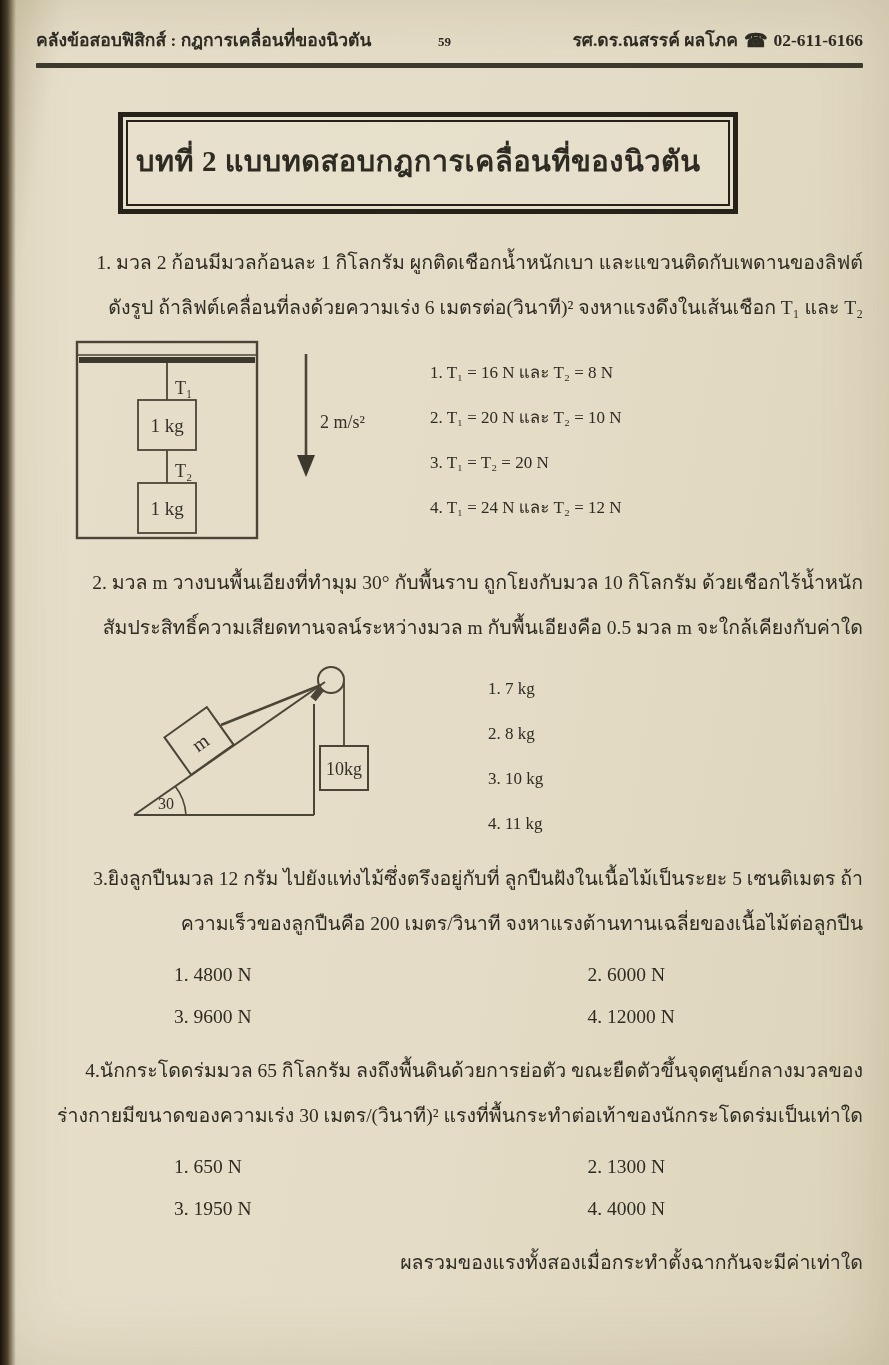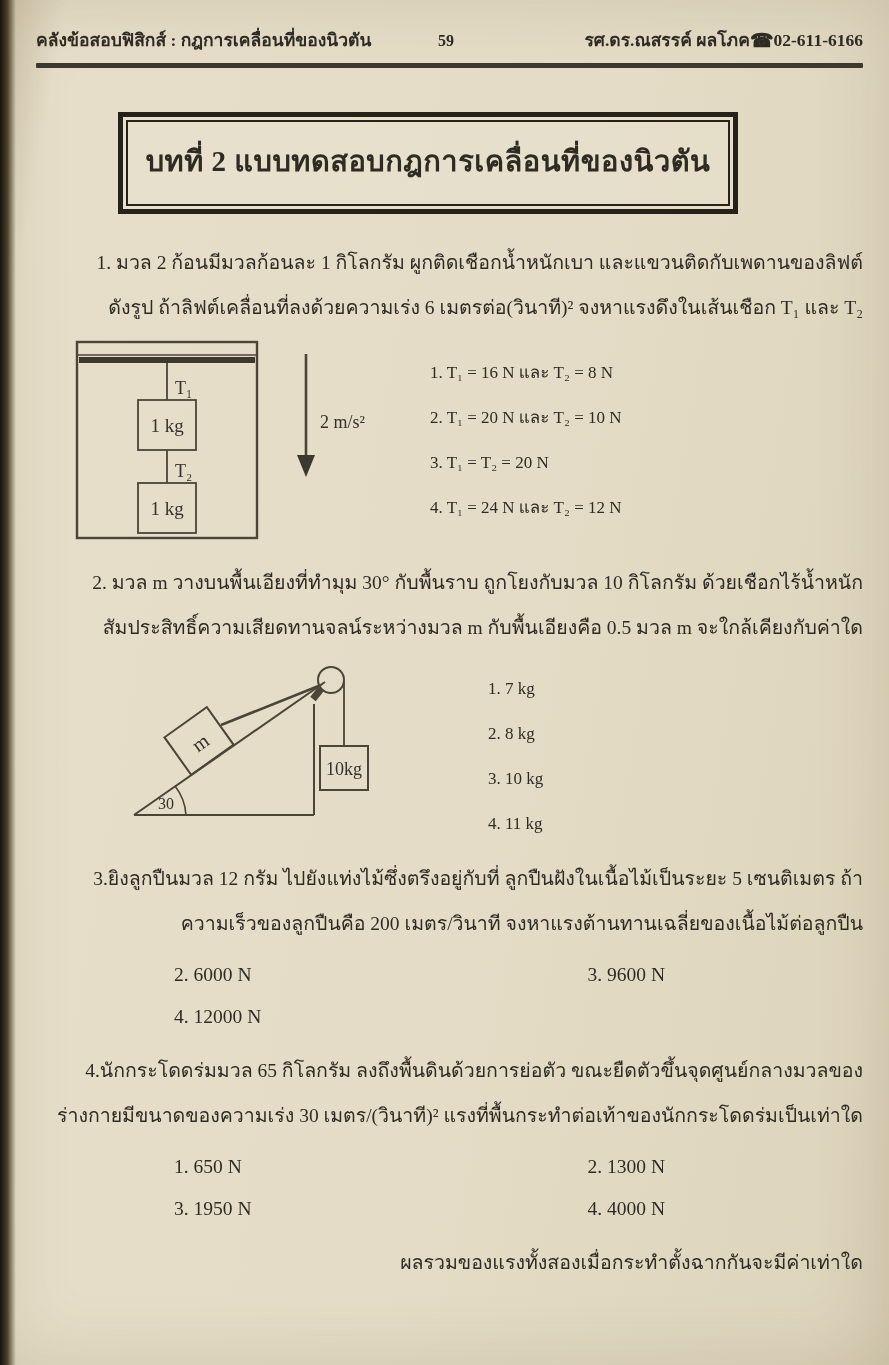--- a/index.html
+++ b/index.html
@@ -9,27 +9,27 @@
     box-shadow:inset 0 0 70px rgba(110,92,55,.18);
     font-family:"Liberation Serif","DejaVu Serif",serif;
     color:#2e2b23;
   }
   .spine{position:absolute;left:0;top:0;bottom:0;width:16px;
     background:linear-gradient(90deg,#17110a 0%,#4b3f29 45%,rgba(90,78,52,0) 100%);}
   .content{position:relative;padding:26px 26px 0 36px;}
 
   .page-header{display:flex;align-items:baseline;font-weight:bold;font-size:17.5px;white-space:nowrap;}
   .h-left{width:402px;}
-  .h-center{width:60px;text-align:left;font-size:16px;}
-  .h-right{margin-left:auto;display:flex;align-items:baseline;}
+  .h-center{width:60px;text-align:left;font-size:13px;}
+  .h-right{margin-left:auto;display:flex;align-items:baseline;gap:6px;}
   .phone-glyph{font-size:19px;position:relative;top:1px;}
   .rule{height:5px;background:#3c392f;margin-top:9px;border-radius:1px;}
 
   .title-box{margin:44px 0 0 82px;width:604px;border:5px solid #26221a;padding:3px;background:rgba(236,229,212,.35);}
-  .title-inner{border:2px solid #26221a;padding:16px 8px 20px 8px;text-align:center;}
+  .title-inner{border:2px solid #26221a;padding:16px 8px 20px 8px;}
   .title-inner span{font-size:29px;font-weight:bold;letter-spacing:.5px;}
 
   .q{font-size:19.5px;}
   .q p{margin:0;line-height:45px;white-space:nowrap;text-align:right;}
   .q1{margin-top:26px;}
   .fig-row{display:flex;align-items:flex-start;}
   .q1 .fig-row{margin-top:6px;}
   .choices-col{font-size:17px;white-space:nowrap;}
   .q1 .choices-col{margin-left:6px;margin-top:14px;}
   .choices-col .choice{height:45px;line-height:45px;}
@@ -130,20 +130,21 @@
         <div class="choice">3. 10 kg</div>
         <div class="choice">4. 11 kg</div>
       </div>
     </div>
   </section>
 
   <section class="q q3">
     <p>3.ยิงลูกปืนมวล 12 กรัม  ไปยังแท่งไม้ซึ่งตรึงอยู่กับที่  ลูกปืนฝังในเนื้อไม้เป็นระยะ 5 เซนติเมตร  ถ้า</p>
     <p>ความเร็วของลูกปืนคือ 200 เมตร/วินาที  จงหาแรงต้านทานเฉลี่ยของเนื้อไม้ต่อลูกปืน</p>
     <div class="grid-choices">
+      <div class="choice">1. 4800 N</div>
       <div class="choice">2. 6000 N</div>
       <div class="choice">3. 9600 N</div>
       <div class="choice">4. 12000 N</div>
     </div>
   </section>
 
   <section class="q q4">
     <p>4.นักกระโดดร่มมวล 65 กิโลกรัม  ลงถึงพื้นดินด้วยการย่อตัว ขณะยืดตัวขึ้นจุดศูนย์กลางมวลของ</p>
     <p>ร่างกายมีขนาดของความเร่ง 30 เมตร/(วินาที)² แรงที่พื้นกระทำต่อเท้าของนักกระโดดร่มเป็นเท่าใด</p>
     <div class="grid-choices">

